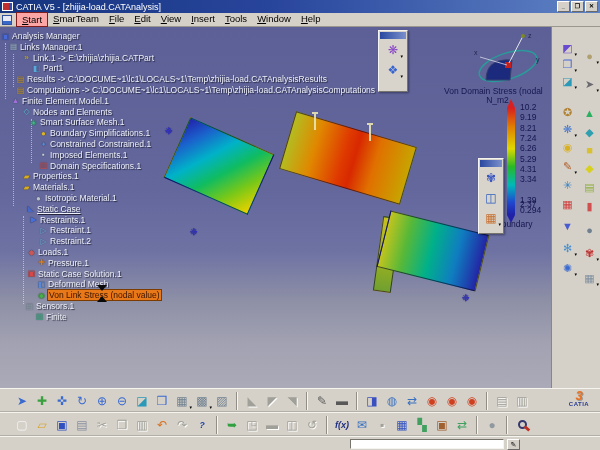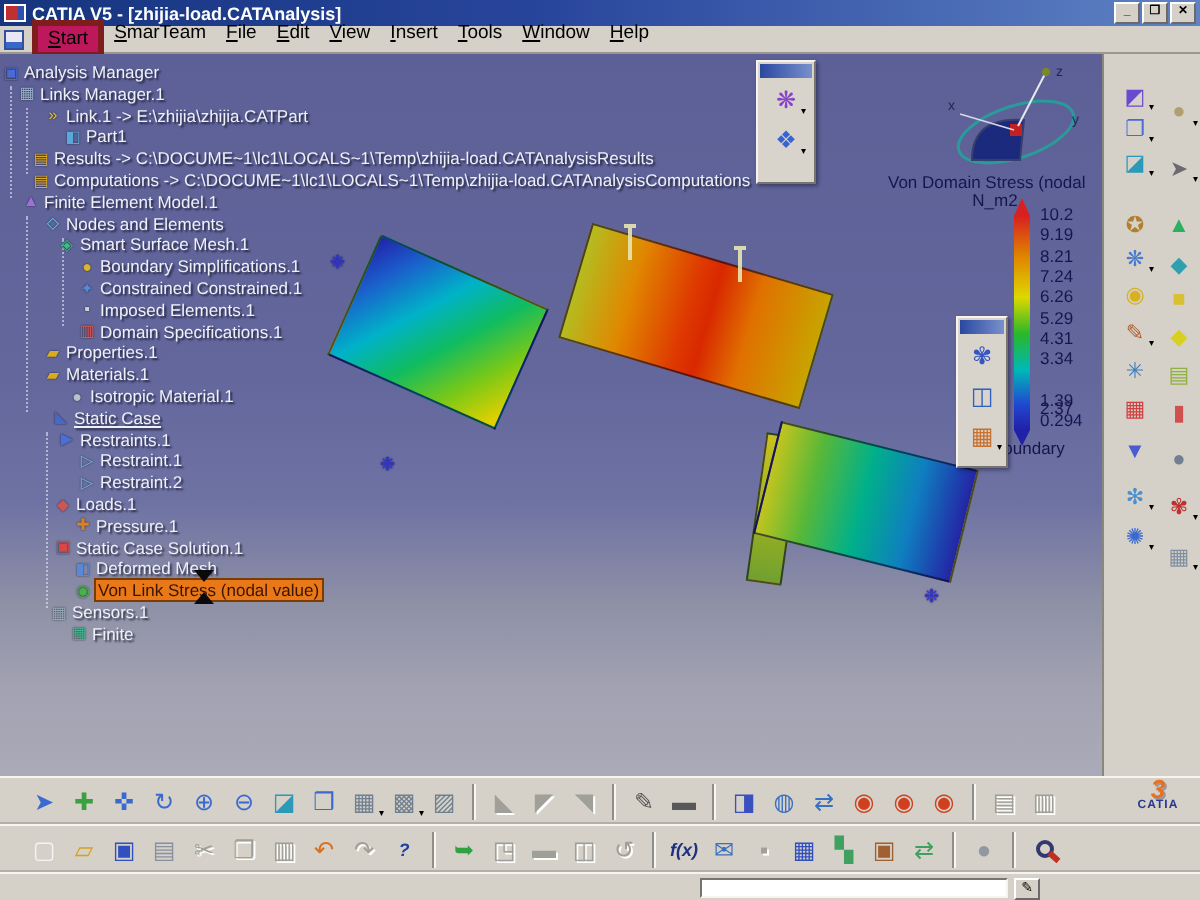--- a/index.html
+++ b/index.html
@@ -6,34 +6,34 @@
   html,body { width:600px; height:450px; overflow:hidden; }
   body { font-family:"Liberation Sans", sans-serif; }
   #app { position:relative; width:600px; height:450px; background:#d5d1c8; }
 
   
   #titlebar { position:absolute; left:0; top:0; width:600px; height:13px;
     background:linear-gradient(90deg,#16357e 0%,#28459c 45%,#5f82c4 100%);
     display:flex; align-items:center; padding:0 2px; }
   #title-icon { width:11px; height:9px; background:#c03030; border:1px solid #fff;
     box-shadow:inset -3px 0 0 #3050b0; margin-right:3px; }
-  #title-text { color:#fff; font-size:9px; font-weight:bold; white-space:nowrap; }
+  #title-text { color:#fff; font-size:9px; font-weight:normal; white-space:nowrap; }
   .win-controls { position:absolute; right:2px; display:flex; gap:1px; }
   .wc-btn { width:13px; height:11px; background:#d5d1c8; border:1px solid;
     border-color:#fff #6a6a6a #6a6a6a #fff; font-size:6px; line-height:9px;
     text-align:center; color:#000; font-weight:bold; }
 
   
   #menubar { position:absolute; left:0; top:13px; width:600px; height:14px;
     background:#d5d1c8; border-bottom:1px solid #9a978e; display:flex;
     align-items:center; padding-left:2px; }
   #doc-icon { width:10px; height:10px; background:#e8e8f4; border:1px solid #3050a0;
     box-shadow:inset 0 -3px 0 #3868c8; margin-right:4px; }
   .menu-item { font-size:9.5px; color:#000; padding:1px 5px; white-space:nowrap; }
-  .menu-item.active { background:#be185d; border:3px solid #7f1d1d; }
+  .menu-item.active { background:#fca5a5; border:1px solid #7f1d1d; }
 
   
   #viewport { position:absolute; left:0; top:27px; width:551px; height:361px;
     background:linear-gradient(180deg,#5c6096 0%,#63679c 45%,#6e72a3 62%,
       #8e90a6 76%,#a2a2b2 88%,#aaaab8 100%); overflow:hidden; }
 
   
   .tree-line { position:absolute; width:0; border-left:1px dotted rgba(240,240,255,.55); }
   .tree-row { position:absolute; display:flex; align-items:center; gap:2px;
     height:10px; white-space:nowrap; }

